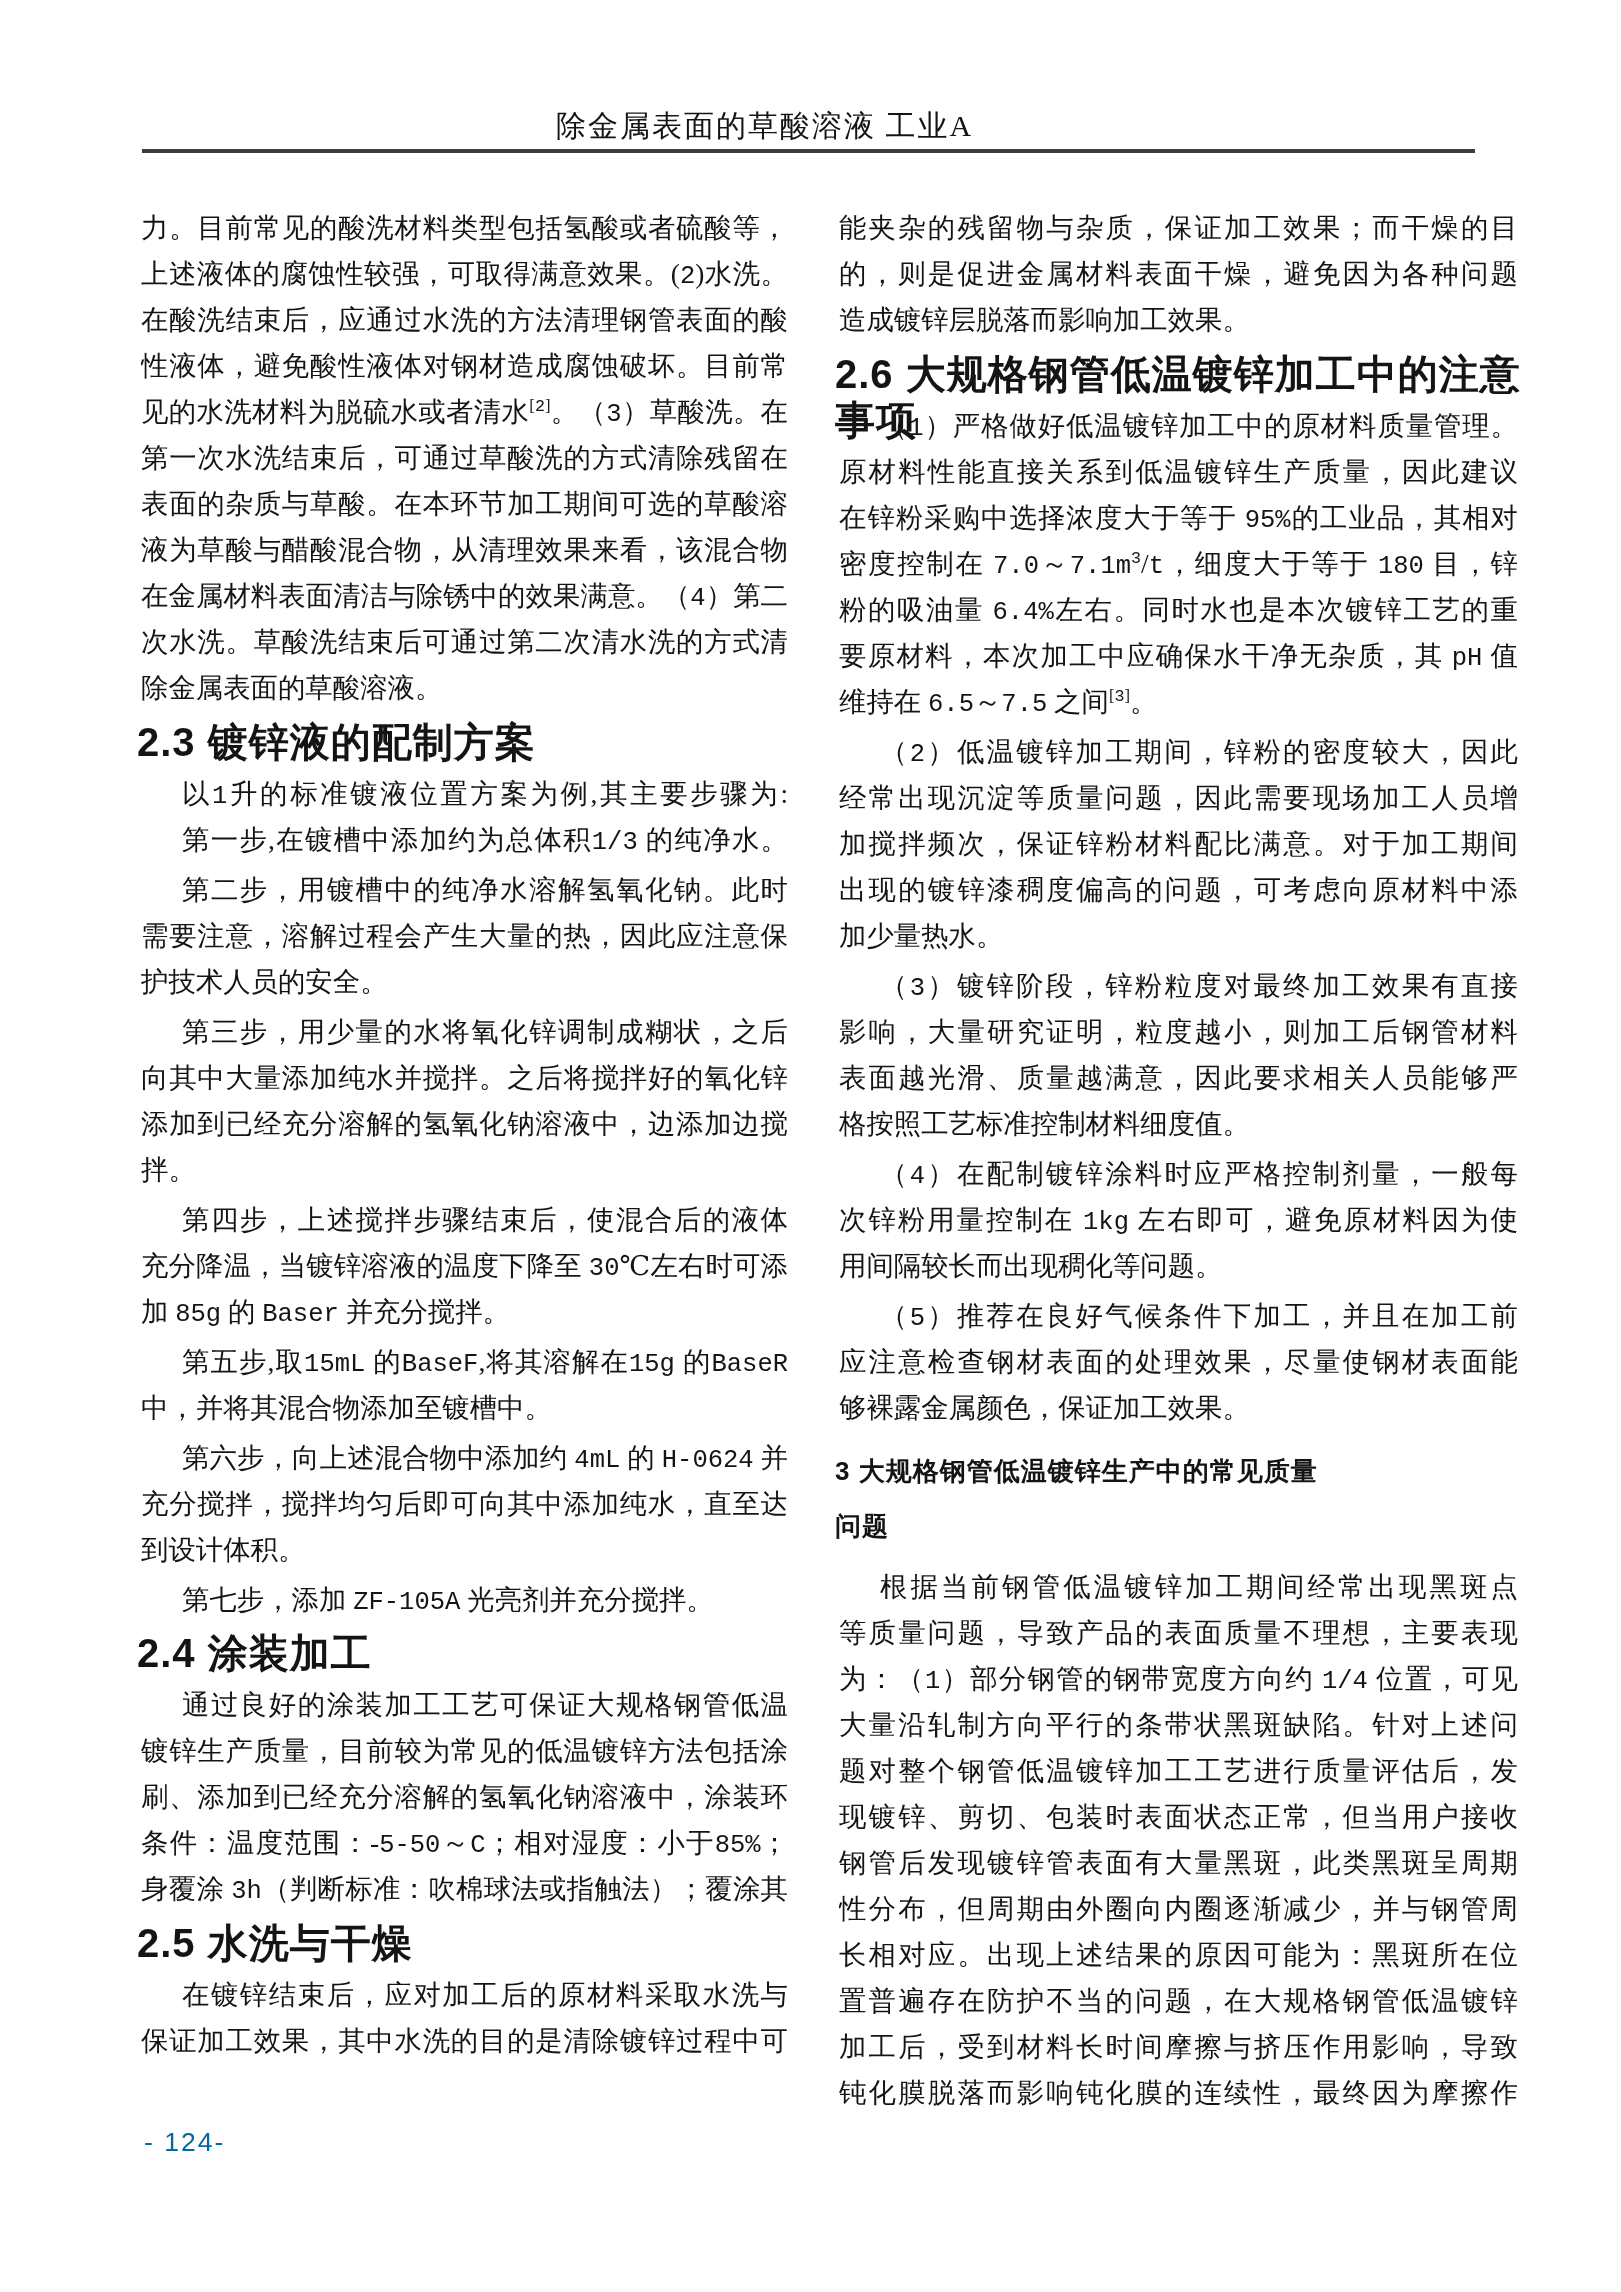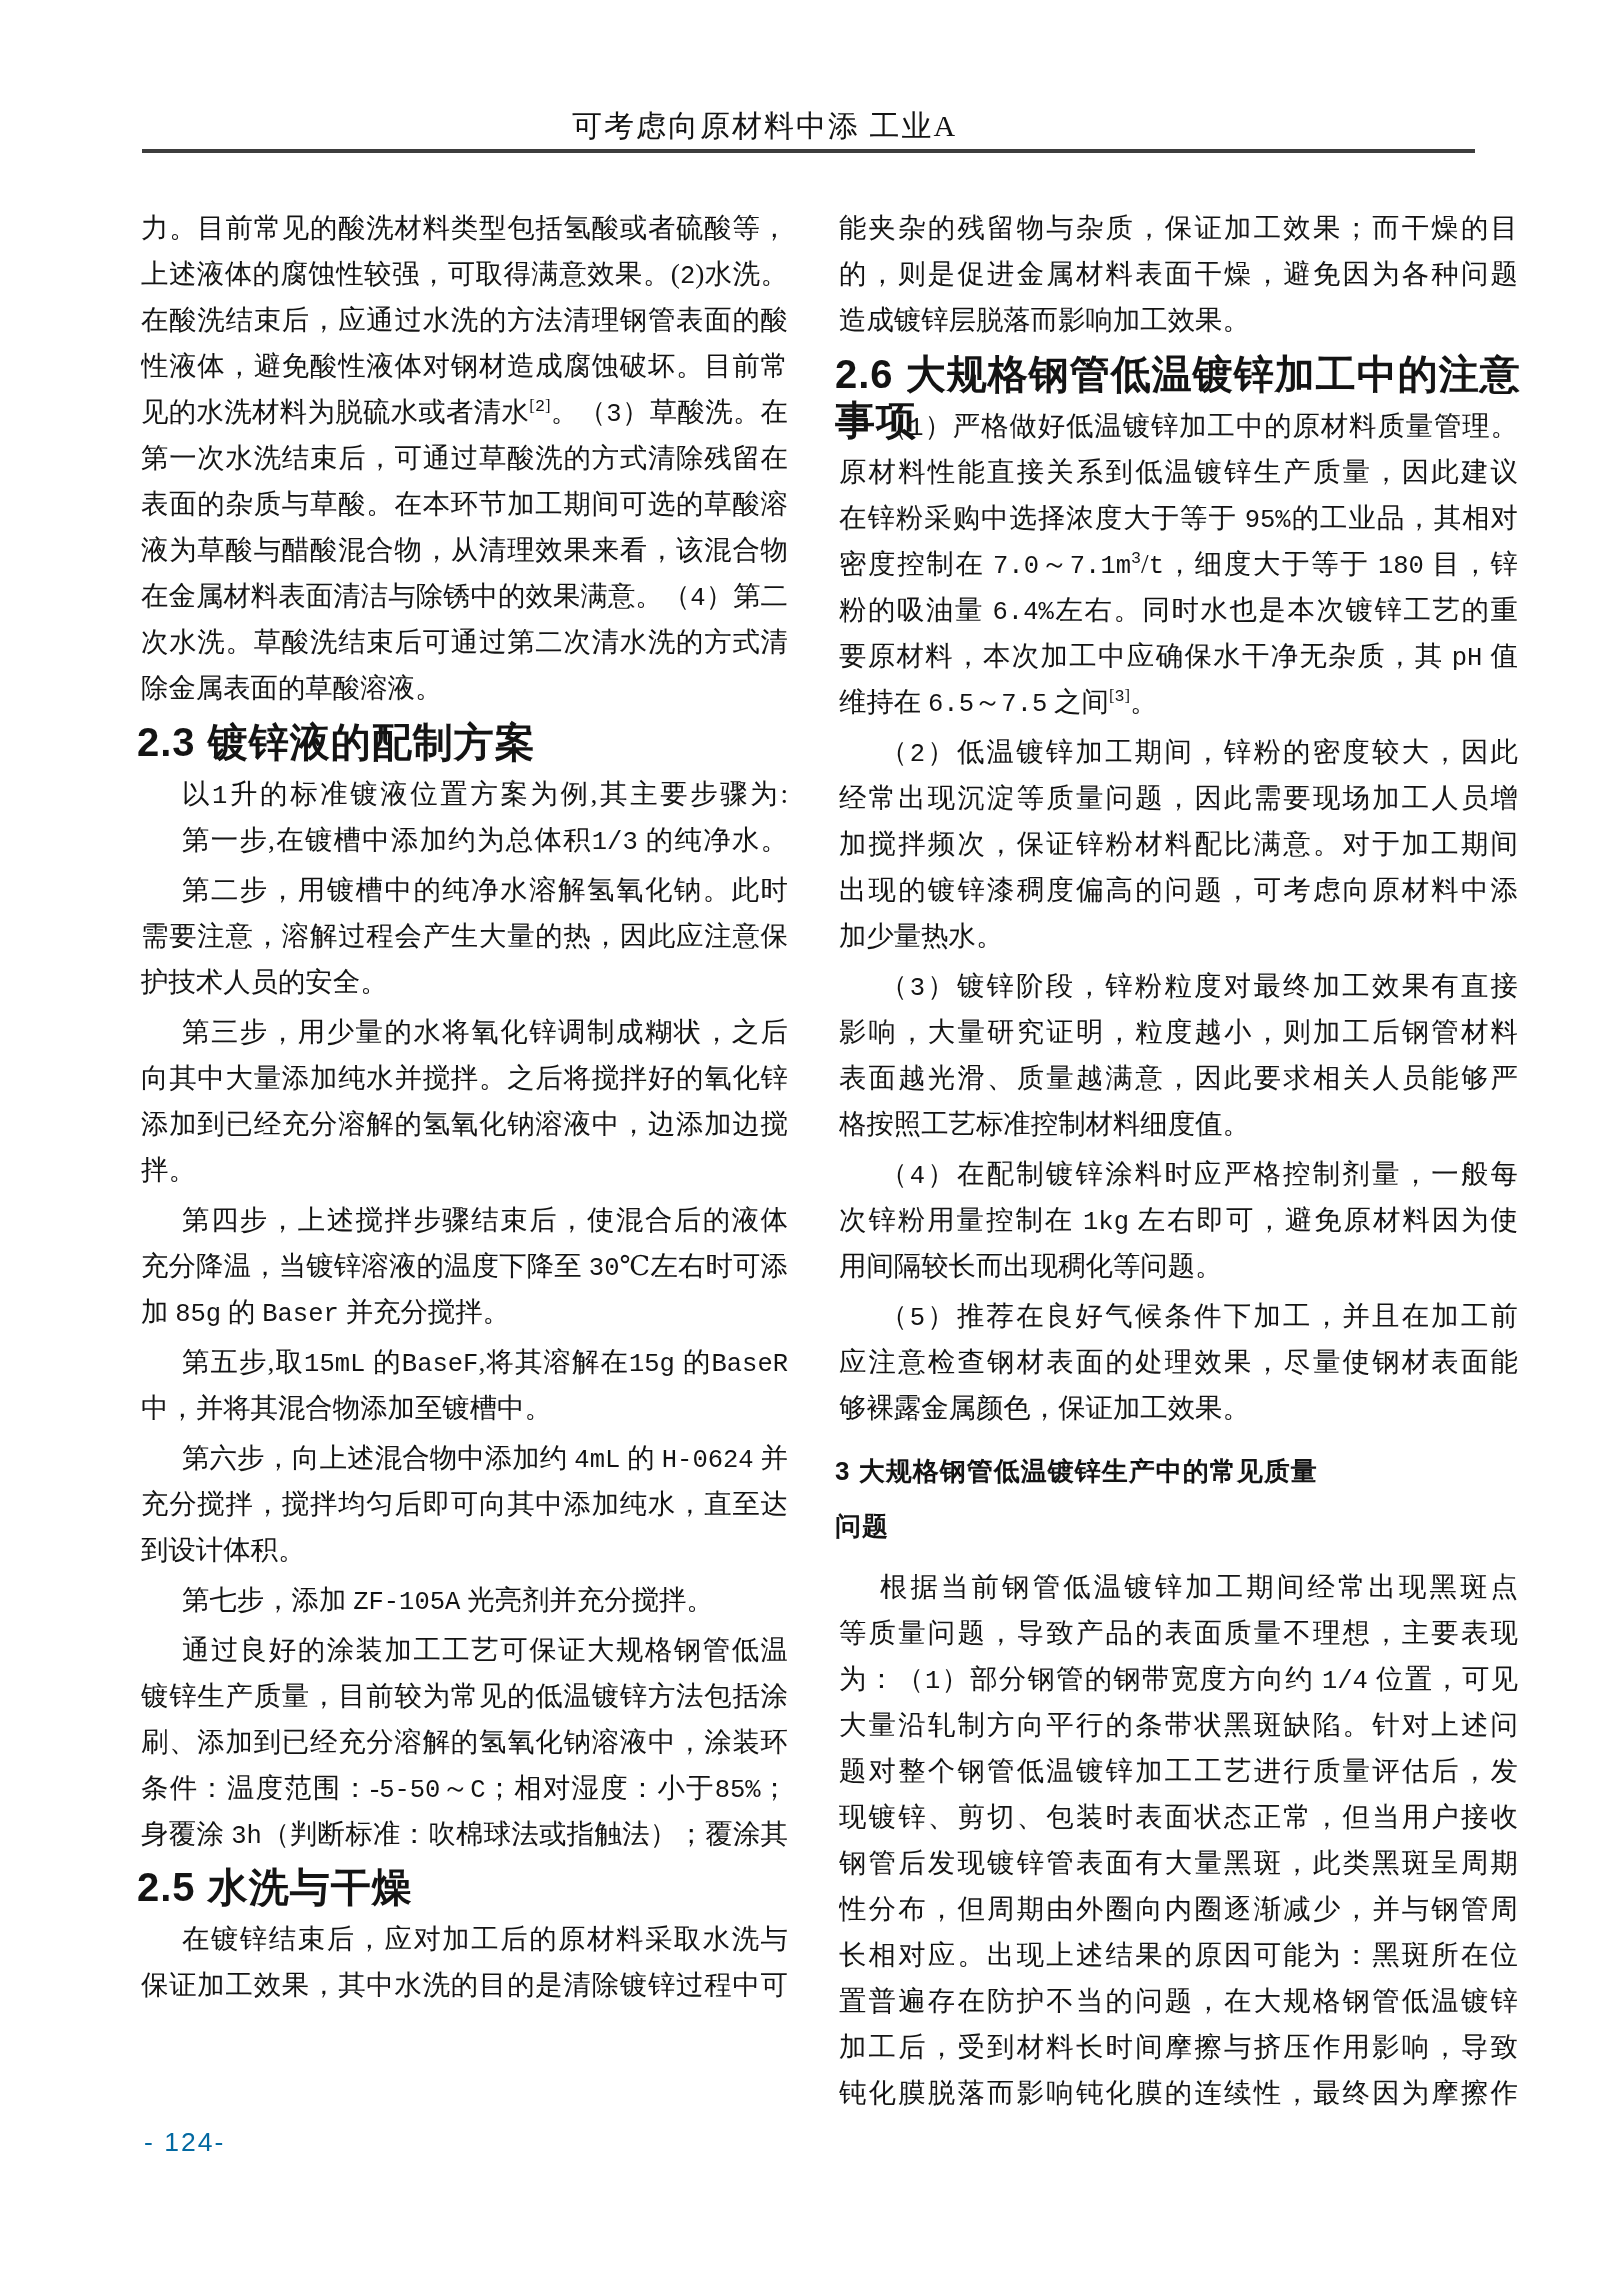--- a/index.html
+++ b/index.html
@@ -83,21 +83,21 @@
     font-family: "Liberation Sans", "DejaVu Sans", sans-serif;
     font-size: 26.5px;
     letter-spacing: 2px;
     color: #0369a1;
   }
 </style>
 </head>
 <body>
 
 <div class="page">
-  <div class="header">可考虑向原材料中添 工业A</div>
+  <div class="header">除金属表面的草酸溶液 工业A</div>
   <div class="rule"></div>
   <div class="col col-left">
       <div class="para">
         <div class="line full">力。目前常见的酸洗材料类型包括氢酸或者硫酸等，</div>
         <div class="line full">上述液体的腐蚀性较强，可取得满意效果。(<span class="lat">2</span>)水洗。</div>
         <div class="line full">在酸洗结束后，应通过水洗的方法清理钢管表面的酸</div>
         <div class="line full">性液体，避免酸性液体对钢材造成腐蚀破坏。目前常</div>
         <div class="line full">见的水洗材料为脱硫水或者清水<sup>[<span class="lat">2</span>]</sup>。（<span class="lat">3</span>）草酸洗。在</div>
         <div class="line full">第一次水洗结束后，可通过草酸洗的方式清除残留在</div>
         <div class="line full">表面的杂质与草酸。在本环节加工期间可选的草酸溶</div>
@@ -132,20 +132,21 @@
         <div class="line">中，并将其混合物添加至镀槽中。</div>
       </div>
       <div class="para">
         <div class="line full indent">第六步，向上述混合物中添加约 <span class="lat">4mL</span> 的 <span class="lat">H-0624</span> 并</div>
         <div class="line full">充分搅拌，搅拌均匀后即可向其中添加纯水，直至达</div>
         <div class="line">到设计体积。</div>
       </div>
       <div class="para">
         <div class="line indent">第七步，添加 <span class="lat">ZF-105A</span> 光亮剂并充分搅拌。</div>
       </div>
+      <div class="h2"><span class="lat">2.4</span> 涂装加工</div>
       <div class="para">
         <div class="line full indent">通过良好的涂装加工工艺可保证大规格钢管低温</div>
         <div class="line full">镀锌生产质量，目前较为常见的低温镀锌方法包括涂</div>
         <div class="line full">刷、添加到已经充分溶解的氢氧化钠溶液中，涂装环境</div>
         <div class="line full">条件：温度范围：-<span class="lat">5-50</span>～<span class="lat">C</span>；相对湿度：小于<span class="lat">85%</span>；自</div>
         <div class="line full">身覆涂 <span class="lat">3h</span>（判断标准：吹棉球法或指触法）；覆涂其</div>
       </div>
       <div class="h2"><span class="lat">2.5</span> 水洗与干燥</div>
       <div class="para">
         <div class="line full indent">在镀锌结束后，应对加工后的原材料采取水洗与</div>

